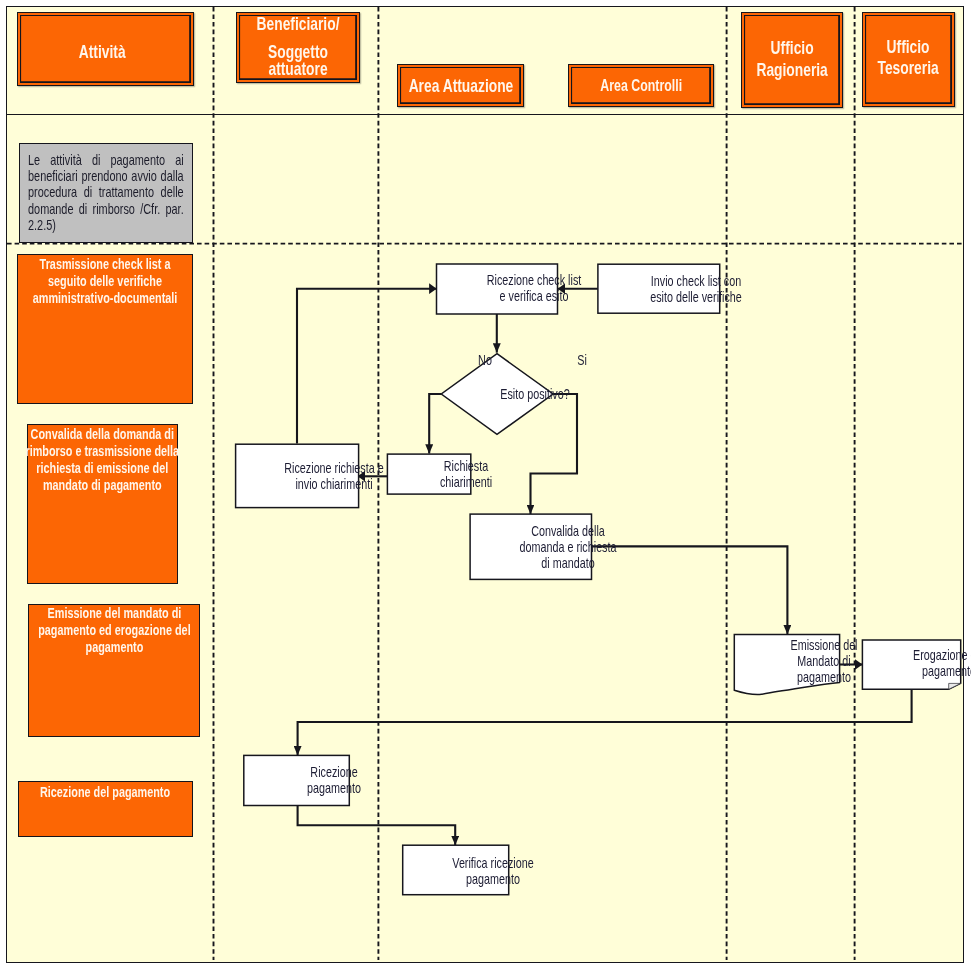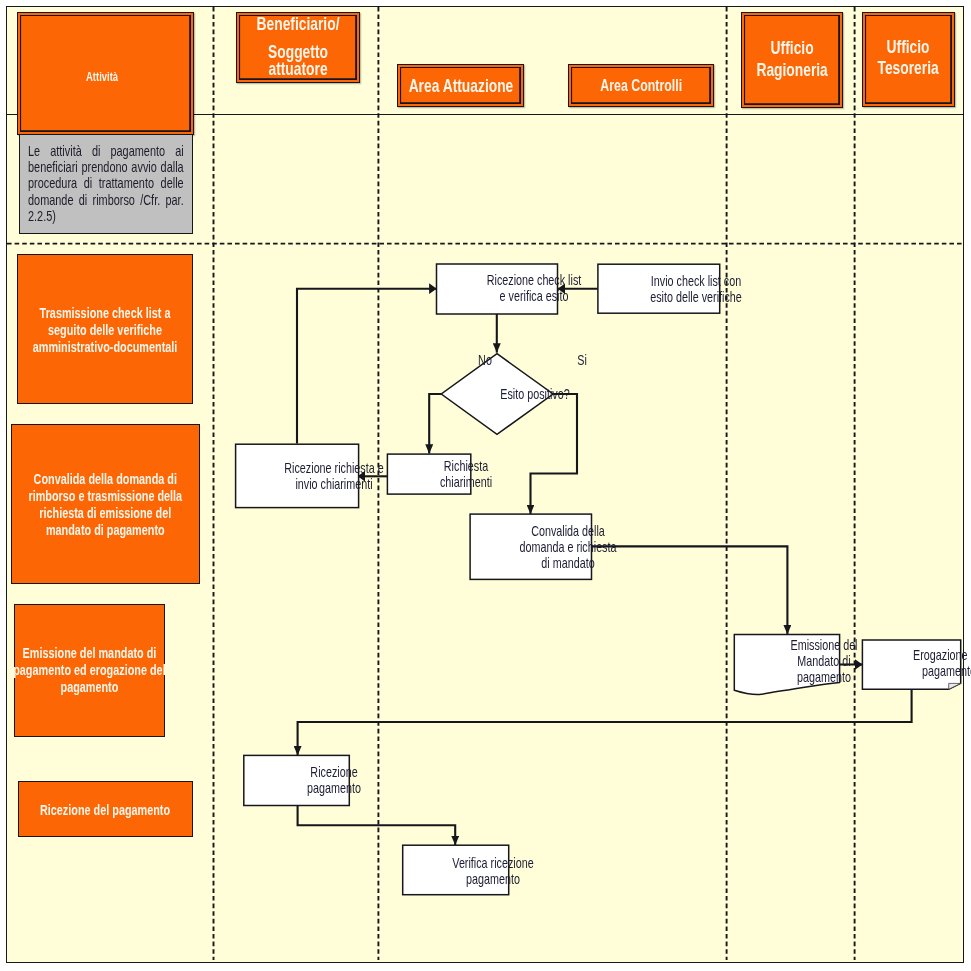--- a/index.html
+++ b/index.html
@@ -15,27 +15,27 @@
   
   .plate{position:absolute;background:#fc6604;box-sizing:border-box;
          border:1.3px solid #15151c;
          box-shadow:inset 0 0 0 2px #fc6604, inset 0 0 0 3.1px #15151c,
                     inset -0.6px -0.6px 0 3.2px #15151c, 1px 1px 1.2px rgba(0,0,0,.3);
          display:flex;align-items:center;justify-content:center;text-align:center;}
   .plate span{color:#fff6ec;font-weight:bold;line-height:16.6px;position:relative;
               display:block;transform:scaleX(.727);transform-origin:center;white-space:nowrap;}
   
   .act{position:absolute;background:#fc6604;border:1.45px solid #15151c;box-sizing:border-box;
-       display:flex;align-items:center;justify-content:center;text-align:center;}
+       display:flex;justify-content:center;text-align:center;}
   .act span{color:#fff6ec;font-weight:bold;font-size:15px;line-height:17px;
             display:block;white-space:pre;text-align:center;
             transform:scaleX(.723);transform-origin:center;}
   
   .note{position:absolute;background:#c0c0c0;border:1.35px solid #15151c;box-sizing:border-box;
-        overflow:hidden;}
+        overflow:hidden;margin-top:9px;}
   .note span{display:block;color:#1c1c2a;font-size:14.5px;line-height:16.1px;width:207px;
              position:absolute;left:8.6px;top:8.1px;
              text-align:justify;text-align-last:left;
              transform:scaleX(.752);transform-origin:left top;}
   svg.flow{position:absolute;left:0;top:0;width:971px;height:971px;overflow:visible;}
   .bx{fill:#ffffff;stroke:#16161d;stroke-width:1.5;}
   .ln{stroke:#16161d;stroke-width:2.1;fill:none;}
   .labels{position:absolute;left:0;top:0;width:971px;height:971px;margin-left:37px;}
   .fl{position:absolute;white-space:pre;text-align:center;color:#1c1c33;
       font-family:"Liberation Sans",sans-serif;font-size:15px;line-height:16.1px;
@@ -43,21 +43,21 @@
   .fold{fill:#e9e9e9;stroke:#3a3a42;stroke-width:0.75;stroke-linejoin:miter;}
 </style>
 </head>
 <body>
 
 <div id="page">
   <div class="frame">
 
     <div class="hdr-rule"></div>
 
-    <div class="plate" style="left:10.2px;top:5.2px;width:177px;height:123px;font-size:13px">
+    <div class="plate" style="left:10.2px;top:5.2px;width:177px;height:74px;font-size:19px">
       <span style="top:3.5px;left:-3.5px">Attività</span>
     </div>
 
     <div class="plate" style="left:228.9px;top:5.1px;width:124px;height:71px;font-size:19px">
       <span style="top:-1.2px">
           <i style="font-style:normal;display:block;margin-bottom:11.8px">Beneficiario/</i>
           <i style="font-style:normal;display:block">Soggetto<br>attuatore</i>
         </span>
     </div>
 
@@ -77,27 +77,27 @@
 
     <div class="note" style="left:11.6px;top:127.2px;width:174px;height:99.6px">
       <span>Le attività di pagamento ai beneficiari prendono avvio dalla procedura di trattamento delle domande di rimborso /Cfr. par. 2.2.5)</span>
     </div>
 
     <div class="act" style="left:10.3px;top:246.8px;width:175.3px;height:150.3px">
       <span style="position:relative;top:0.7px">Trasmissione check list a
 seguito delle verifiche
 amministrativo-documentali</span>
     </div>
-    <div class="act" style="left:4px;top:417.4px;width:189px;height:159.9px">
+    <div class="act" style="left:20px;top:417.4px;width:151px;height:159.9px">
       <span>Convalida della domanda di
 rimborso e trasmissione della
 richiesta di emissione del
 mandato di pagamento</span>
     </div>
-    <div class="act" style="left:7px;top:596.8px;width:151px;height:133px">
+    <div class="act" style="left:21px;top:596.8px;width:172px;height:133px">
       <span style="position:relative;top:-1.3px">Emissione del mandato di
 pagamento ed erogazione del
 pagamento</span>
     </div>
     <div class="act" style="left:11.2px;top:774px;width:174.4px;height:56.2px">
       <span style="position:relative;top:0.5px">Ricezione del pagamento</span>
     </div>
   </div>
 
   <svg class="seps" viewBox="0 0 971 971">

